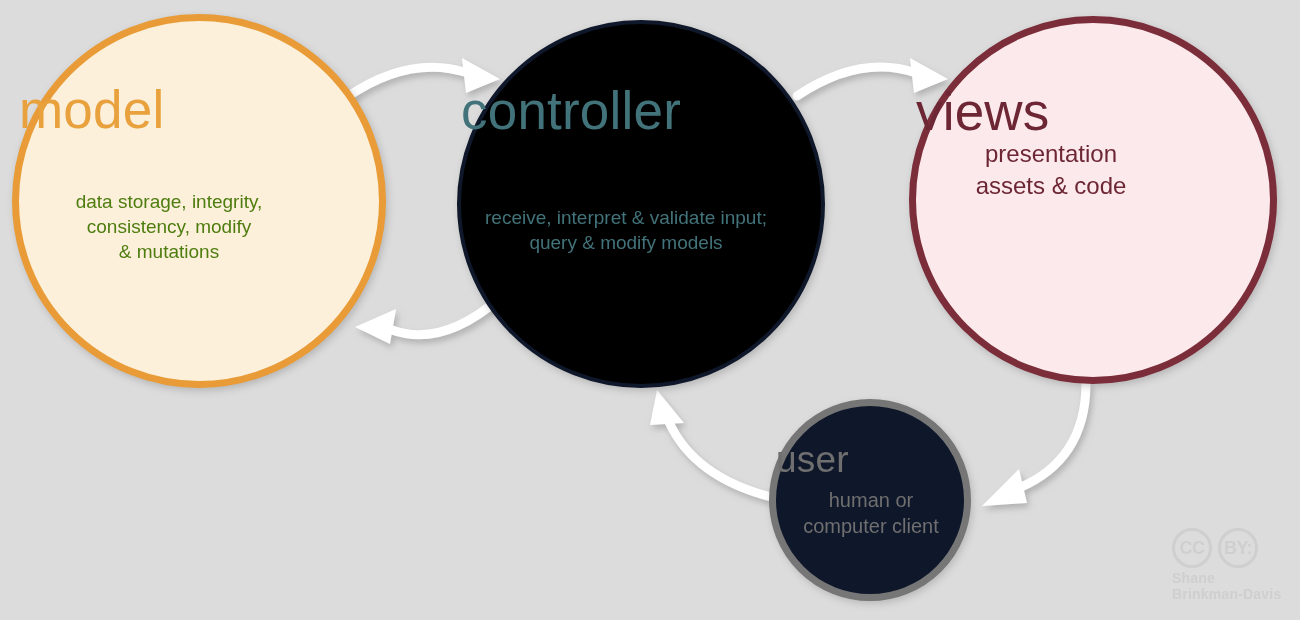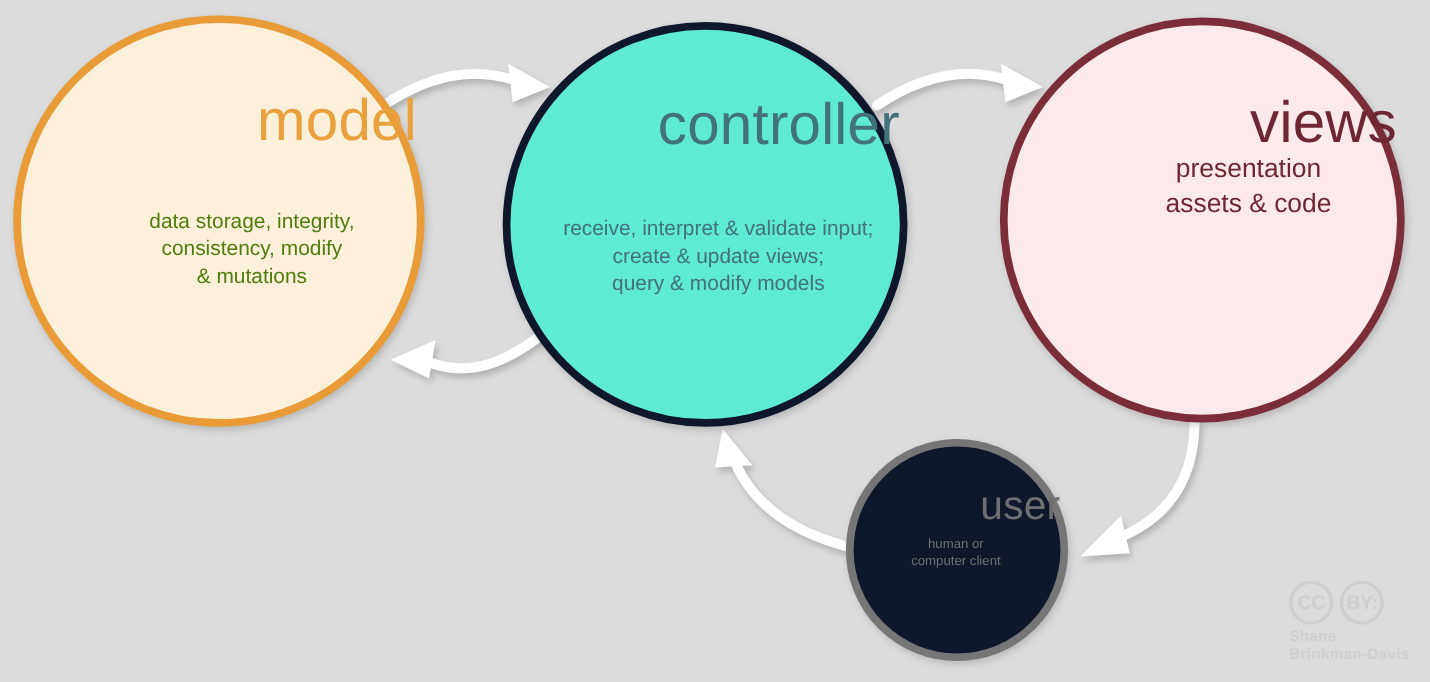--- a/index.html
+++ b/index.html
@@ -27,21 +27,21 @@
   }
 
   
   .node {
     position: absolute;
     border-radius: 50%;
     box-sizing: border-box;
     z-index: 2;
     display: flex;
     flex-direction: column;
-    align-items: flex-end;
+    align-items: flex-start;
     text-align: center;
   }
 
   .node-title {
     font-weight: 300;
     letter-spacing: 0.2px;
     line-height: 1;
     white-space: nowrap;
   }
   .node-desc {
@@ -66,23 +66,24 @@
     color: #4d7c0f;
     font-size: 19px;
     margin-top: 53px;
     width: 300px;
   }
 
   
   #node-controller {
     left: 457px; top: 20px;
     width: 368px; height: 368px;
-    background: #5eead4;
-    border: 7px solid #0f172a;
+    background: #000000;
+    border: 4px solid #0f172a;
     box-shadow: 2px 3px 7px rgba(100,100,100,0.30);
+    gap: 12px;
   }
   #node-controller .node-title {
     color: #42737a;
     font-size: 53px;
     margin-top: 60px;
   }
   #node-controller .node-desc {
     color: #42737a;
     font-size: 19px;
     margin-top: 56px;
@@ -116,21 +117,21 @@
     border: 7px solid #767676;
     box-shadow: 2px 3px 7px rgba(100,100,100,0.28);
   }
   #node-user .node-title {
     color: #6f6f6f;
     font-size: 37px;
     margin-top: 35px;
   }
   #node-user .node-desc {
     color: #6f6f6f;
-    font-size: 12px;
+    font-size: 20px;
     margin-top: 9px;
     width: 190px;
   }
 
   
   #cc-badge {
     position: absolute;
     left: 1172px;
     top: 528px;
     z-index: 3;
@@ -206,21 +207,20 @@
       <div>data storage, integrity,</div>
       <div>consistency, modify</div>
       <div>&amp; mutations</div>
     </div>
   </div>
 
   <div class="node" id="node-controller">
     <div class="node-title">controller</div>
     <div class="node-desc">
       <div>receive, interpret &amp; validate input;</div>
-      <div>create &amp; update views;</div>
       <div>query &amp; modify models</div>
     </div>
   </div>
 
   <div class="node" id="node-view">
     <div class="node-title">views</div>
     <div class="node-desc">
       <div>presentation</div>
       <div>assets &amp; code</div>
     </div>

